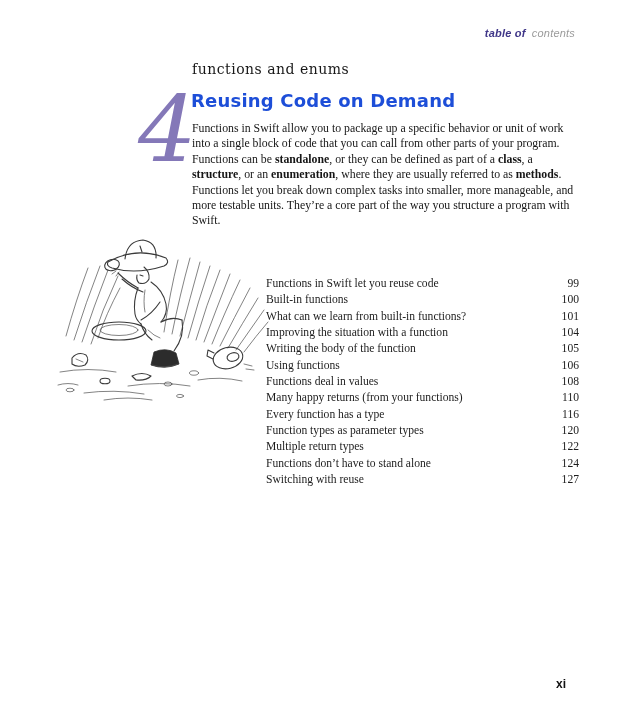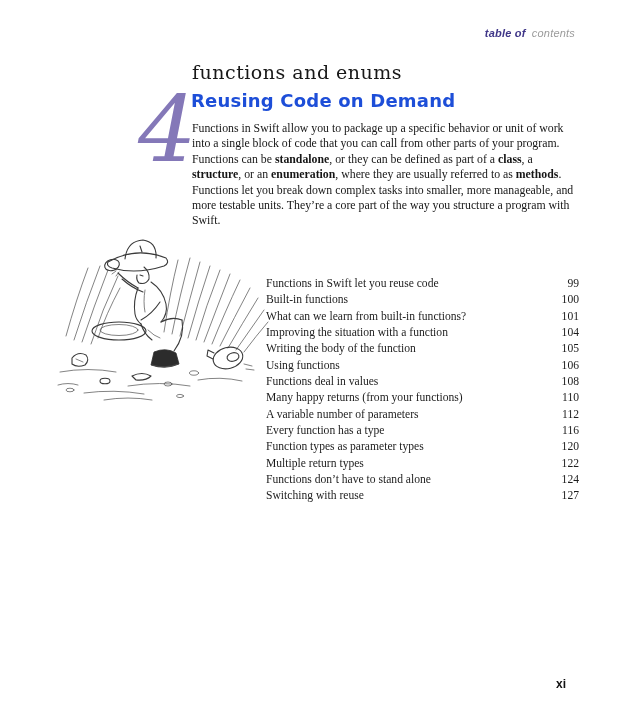--- a/index.html
+++ b/index.html
@@ -40,21 +40,21 @@
     line-height: 1;
     color: #8478b8;
   }
 
   
   .kicker {
     position: absolute;
     left: 192px;
     top: 61px;
     font-family: "DejaVu Serif", serif;
-    font-size: 19px;
+    font-size: 14px;
     letter-spacing: 0.5px;
     color: #181818;
   }
   .chapter-title {
     position: absolute;
     left: 191px;
     top: 90px;
     font-family: "DejaVu Sans", "Liberation Sans", sans-serif;
     font-weight: bold;
     font-size: 18px;
@@ -241,24 +241,20 @@
       </div>
       <div class="toc-row">
         <span class="toc-label">Functions deal in values</span>
         <span class="toc-page">108</span>
       </div>
       <div class="toc-row">
         <span class="toc-label">Many happy returns (from your functions)</span>
         <span class="toc-page">110</span>
       </div>
       <div class="toc-row">
-        <span class="toc-label">A variable number of parameters</span>
-        <span class="toc-page">112</span>
-      </div>
-      <div class="toc-row">
         <span class="toc-label">Every function has a type</span>
         <span class="toc-page">116</span>
       </div>
       <div class="toc-row">
         <span class="toc-label">Function types as parameter types</span>
         <span class="toc-page">120</span>
       </div>
       <div class="toc-row">
         <span class="toc-label">Multiple return types</span>
         <span class="toc-page">122</span>

